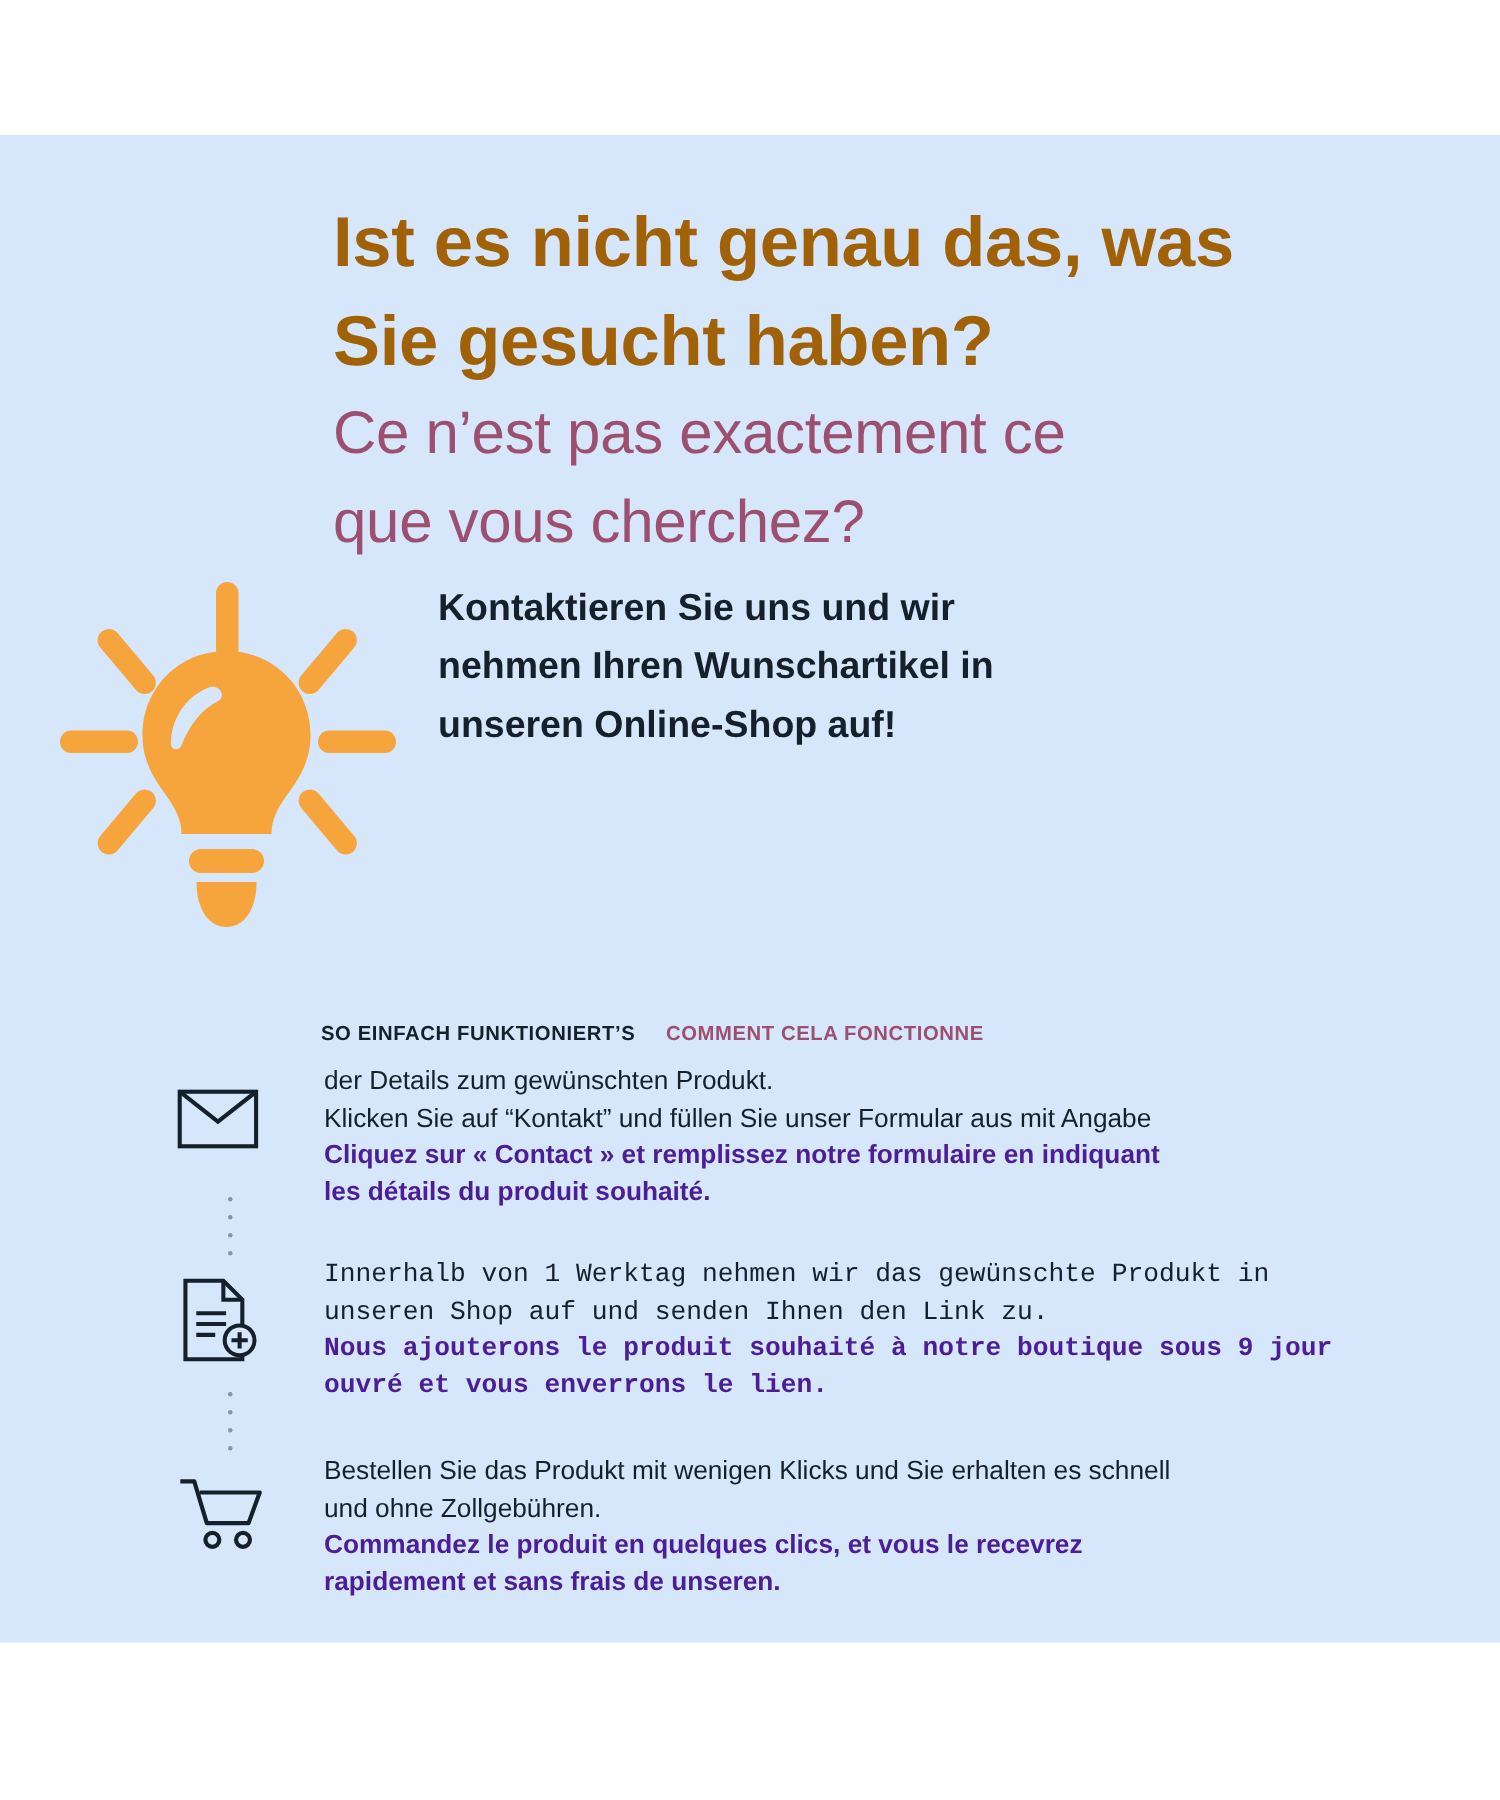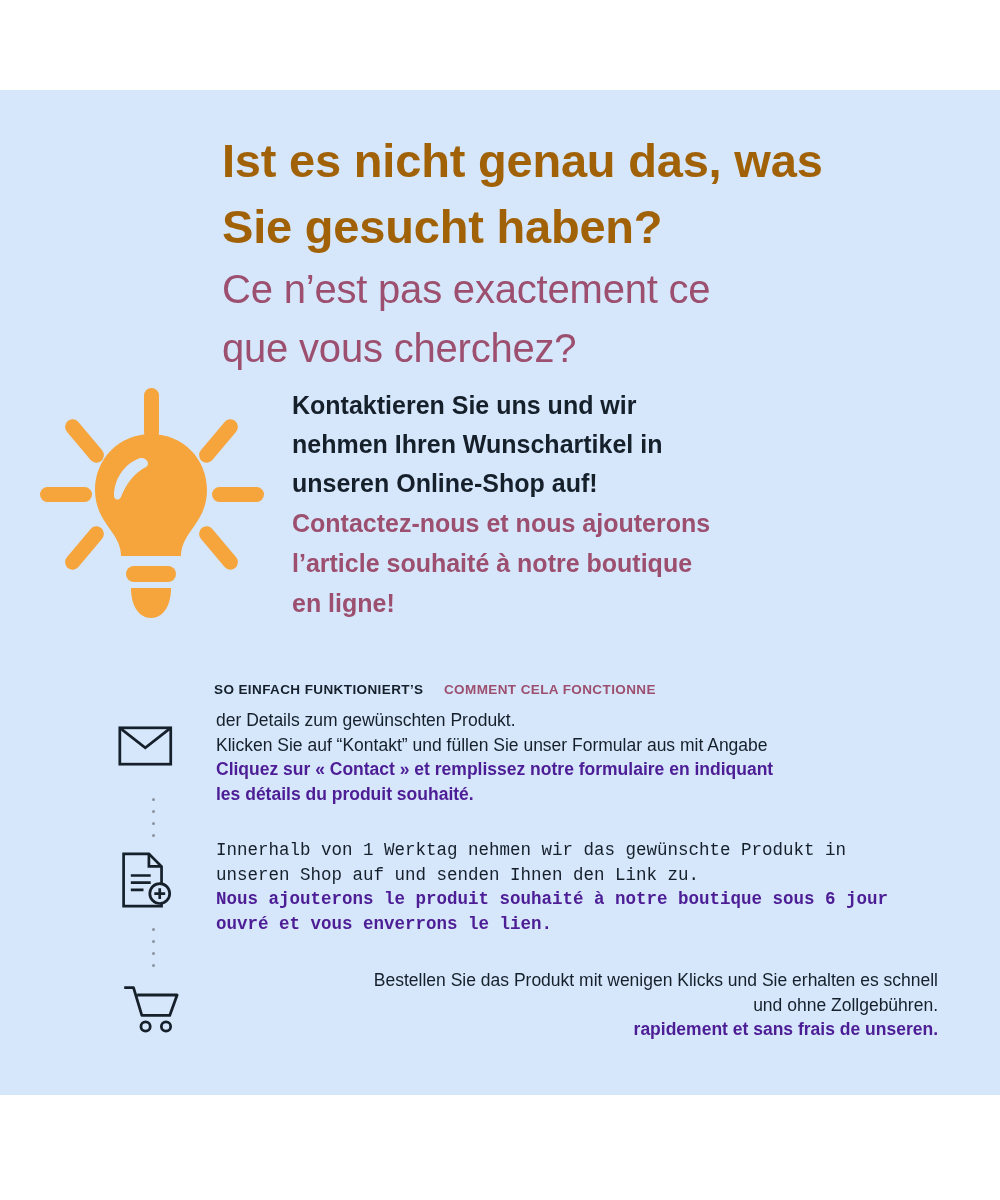--- a/index.html
+++ b/index.html
@@ -124,21 +124,21 @@
   .step .fr {
     font-size: 17.5px;
     line-height: 1.42;
     font-weight: bold;
     color: #4c1d95;
     margin: 0;
   }
 
   #step-1 { top: 618px; }
   #step-2 { top: 748px; font-family: Liberation Mono, monospace; }
-  #step-3 { top: 878px; text-align: right; }
+  #step-3 { top: 878px; }
 
   
   .dots {
     position: absolute;
     left: 152px;
     width: 4px;
   }
   .dots span {
     display: block;
     width: 3px;
@@ -186,25 +186,20 @@
         <path d="M104 76c-16 6-26 21-26 38 0 4 5 5 7 1 5-13 13-24 25-30 4-2 2-10-6-9z" fill="#d6e6fb"></path>
       </g>
     </svg>
   </div>
 
   <div class="sub-block">
     <div class="sub-de">
       <div>Kontaktieren Sie uns und wir</div>
       <div>nehmen Ihren Wunschartikel in</div>
       <div>unseren Online-Shop auf!</div>
-    </div>
-    <div class="sub-fr">
-      <div>Contactez-nous et nous ajouterons</div>
-      <div>l’article souhaité à notre boutique</div>
-      <div>en ligne!</div>
     </div>
   </div>
 
   <div class="steps-heading">
     <span class="de">SO EINFACH FUNKTIONIERT’S</span>
     <span class="fr">COMMENT CELA FONCTIONNE</span>
   </div>
 
   <div class="step" id="step-1">
     <div class="icon">
@@ -234,21 +229,21 @@
         <path d="M6 2h28l14 14v44H6z" fill="none" stroke="#15202b" stroke-width="3"></path>
         <path d="M34 2v14h14" fill="none" stroke="#15202b" stroke-width="3"></path>
         <path d="M14 26h22M14 34h22M14 42h14" fill="none" stroke="#15202b" stroke-width="3"></path>
         <circle cx="46" cy="46" r="11" fill="#d6e6fb" stroke="#15202b" stroke-width="3"></circle>
         <path d="M46 40v12M40 46h12" stroke="#15202b" stroke-width="3"></path>
       </svg>
     </div>
     <div class="text">
       <p class="de">Innerhalb von 1 Werktag nehmen wir das gewünschte Produkt in</p>
       <p class="de">unseren Shop auf und senden Ihnen den Link zu.</p>
-      <p class="fr">Nous ajouterons le produit souhaité à notre boutique sous 6 jour</p>
+      <p class="fr">Nous ajouterons le produit souhaité à notre boutique sous 9 jour</p>
       <p class="fr">ouvré et vous enverrons le lien.</p>
     </div>
   </div>
 
   <div class="dots" id="dots-2">
     <span></span>
       <span></span>
       <span></span>
       <span></span>
   </div>
@@ -257,17 +252,18 @@
     <div class="icon">
       <svg viewBox="0 0 66 56" width="62" height="52" aria-hidden="true">
         <path d="M2 6h10l9 30h30l8-22H16" fill="none" stroke="#15202b" stroke-width="3" stroke-linejoin="round"></path>
         <circle cx="25" cy="48" r="5" fill="none" stroke="#15202b" stroke-width="3"></circle>
         <circle cx="47" cy="48" r="5" fill="none" stroke="#15202b" stroke-width="3"></circle>
       </svg>
     </div>
     <div class="text">
       <p class="de">Bestellen Sie das Produkt mit wenigen Klicks und Sie erhalten es schnell</p>
       <p class="de">und ohne Zollgebühren.</p>
+      <p class="fr">Commandez le produit en quelques clics, et vous le recevrez</p>
       <p class="fr">rapidement et sans frais de unseren.</p>
     </div>
   </div>
 
 </div>
 
 </body></html>

